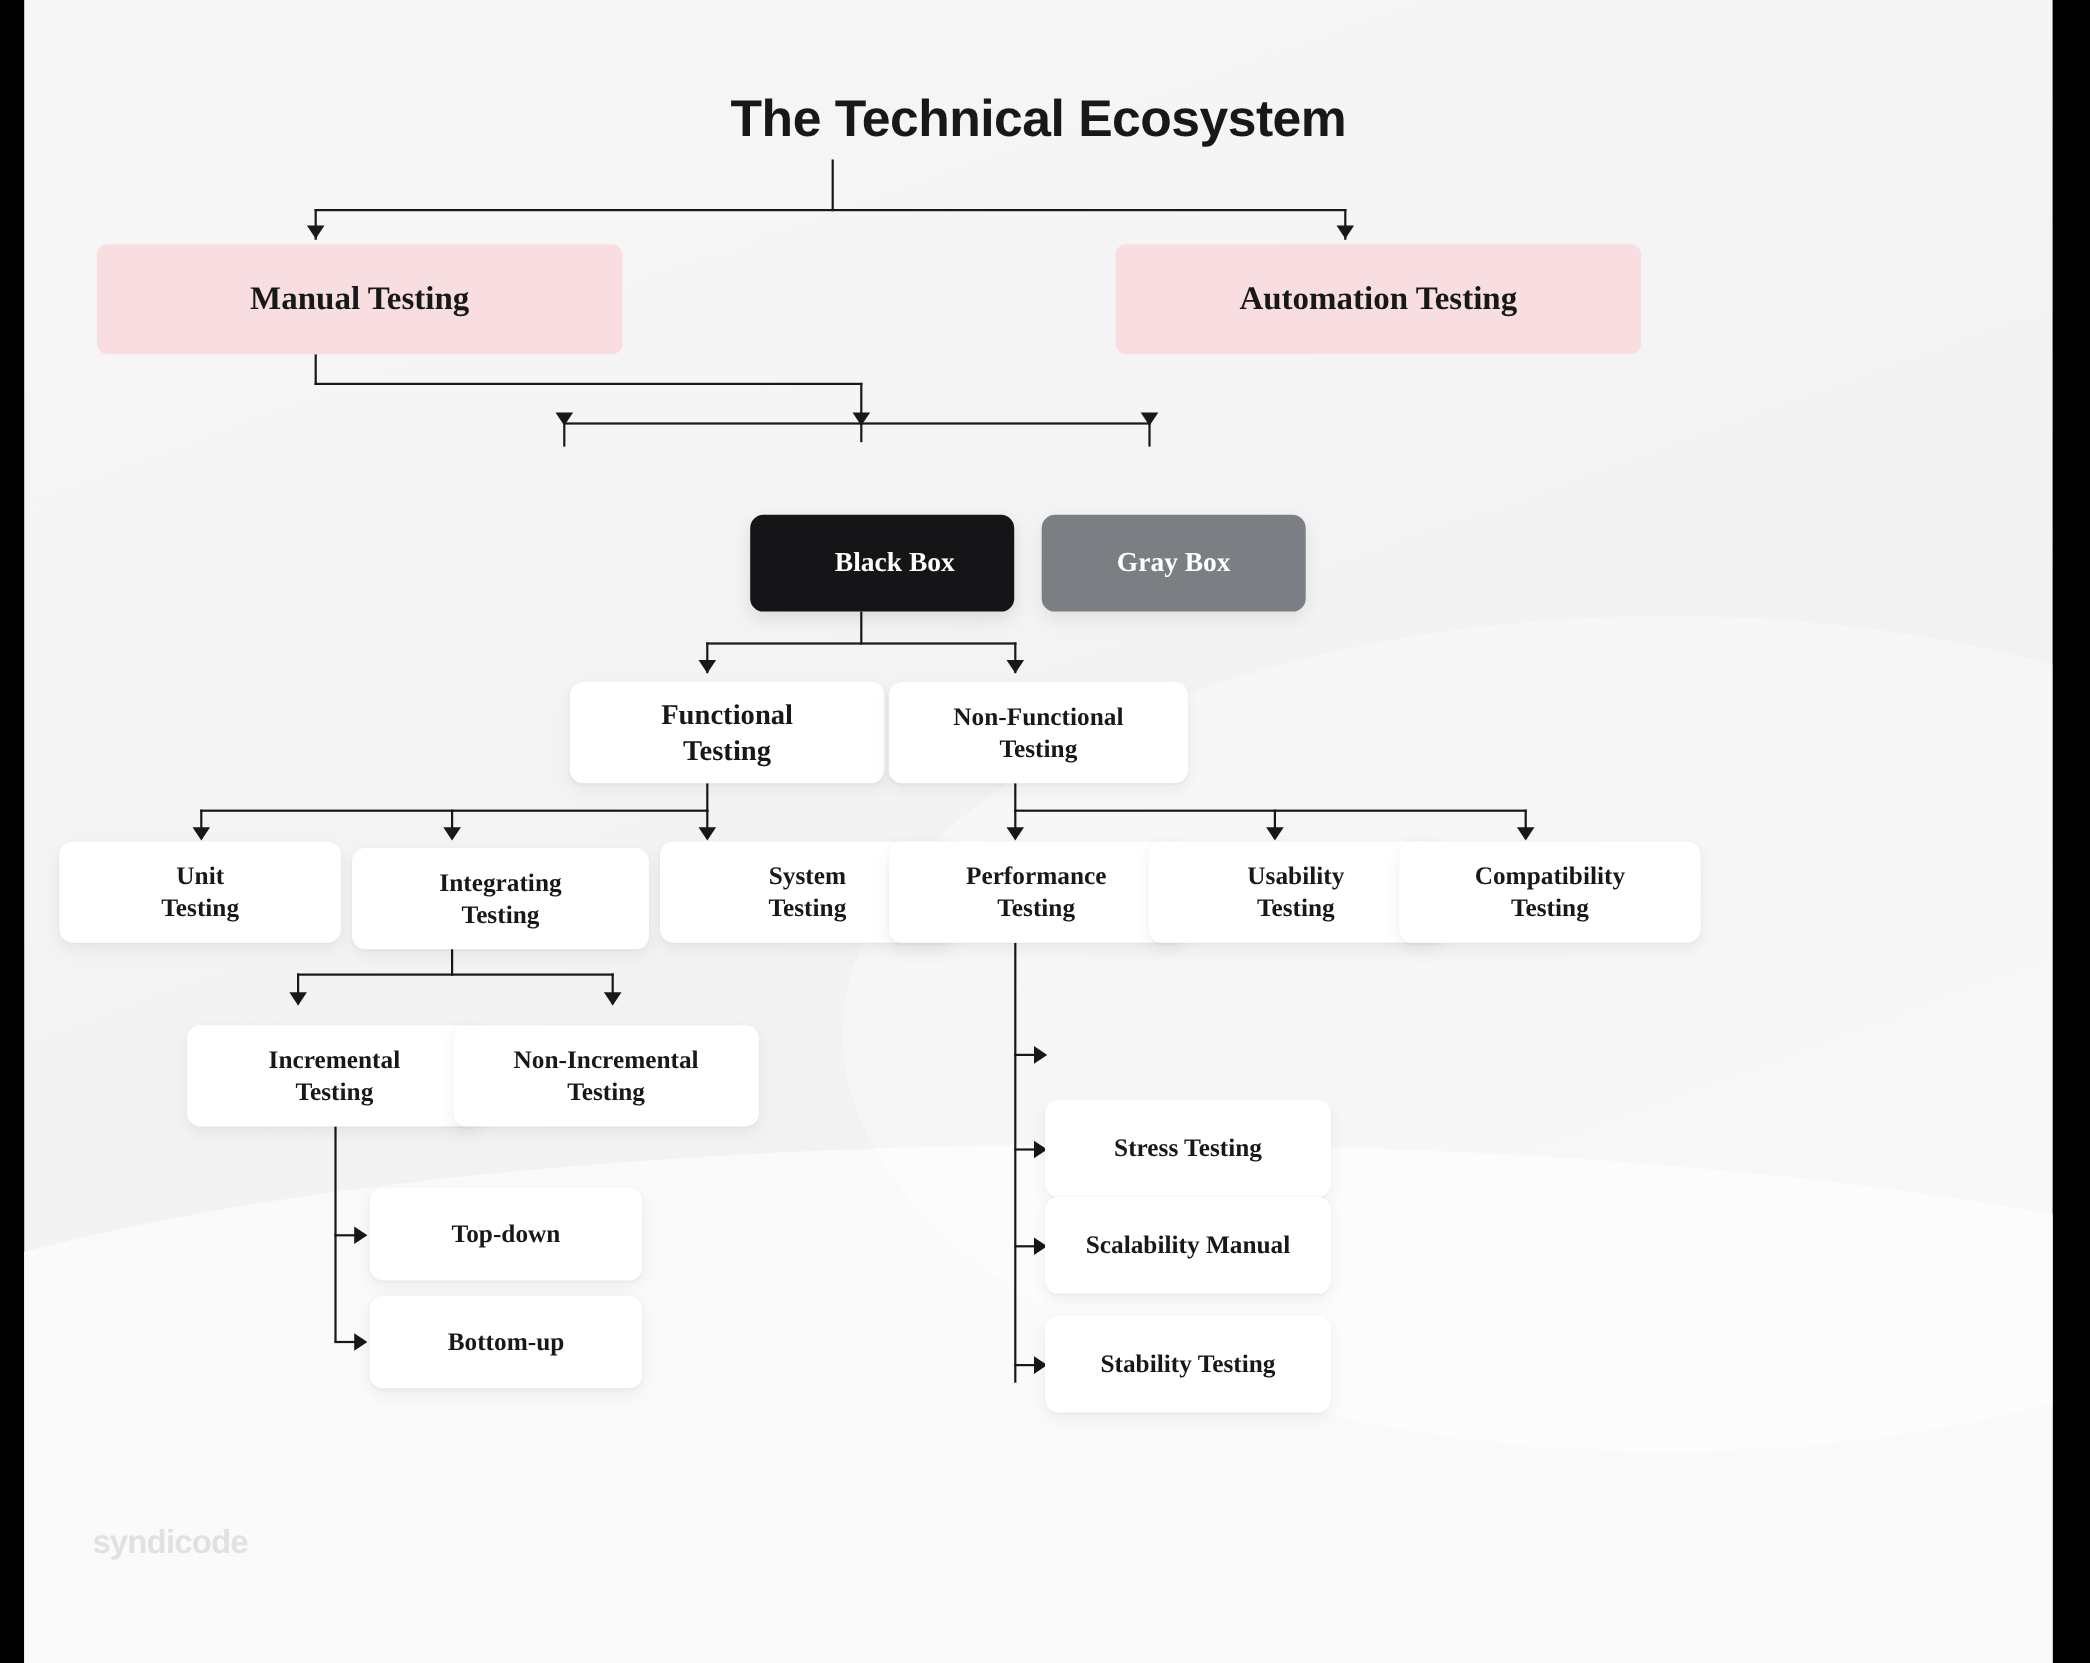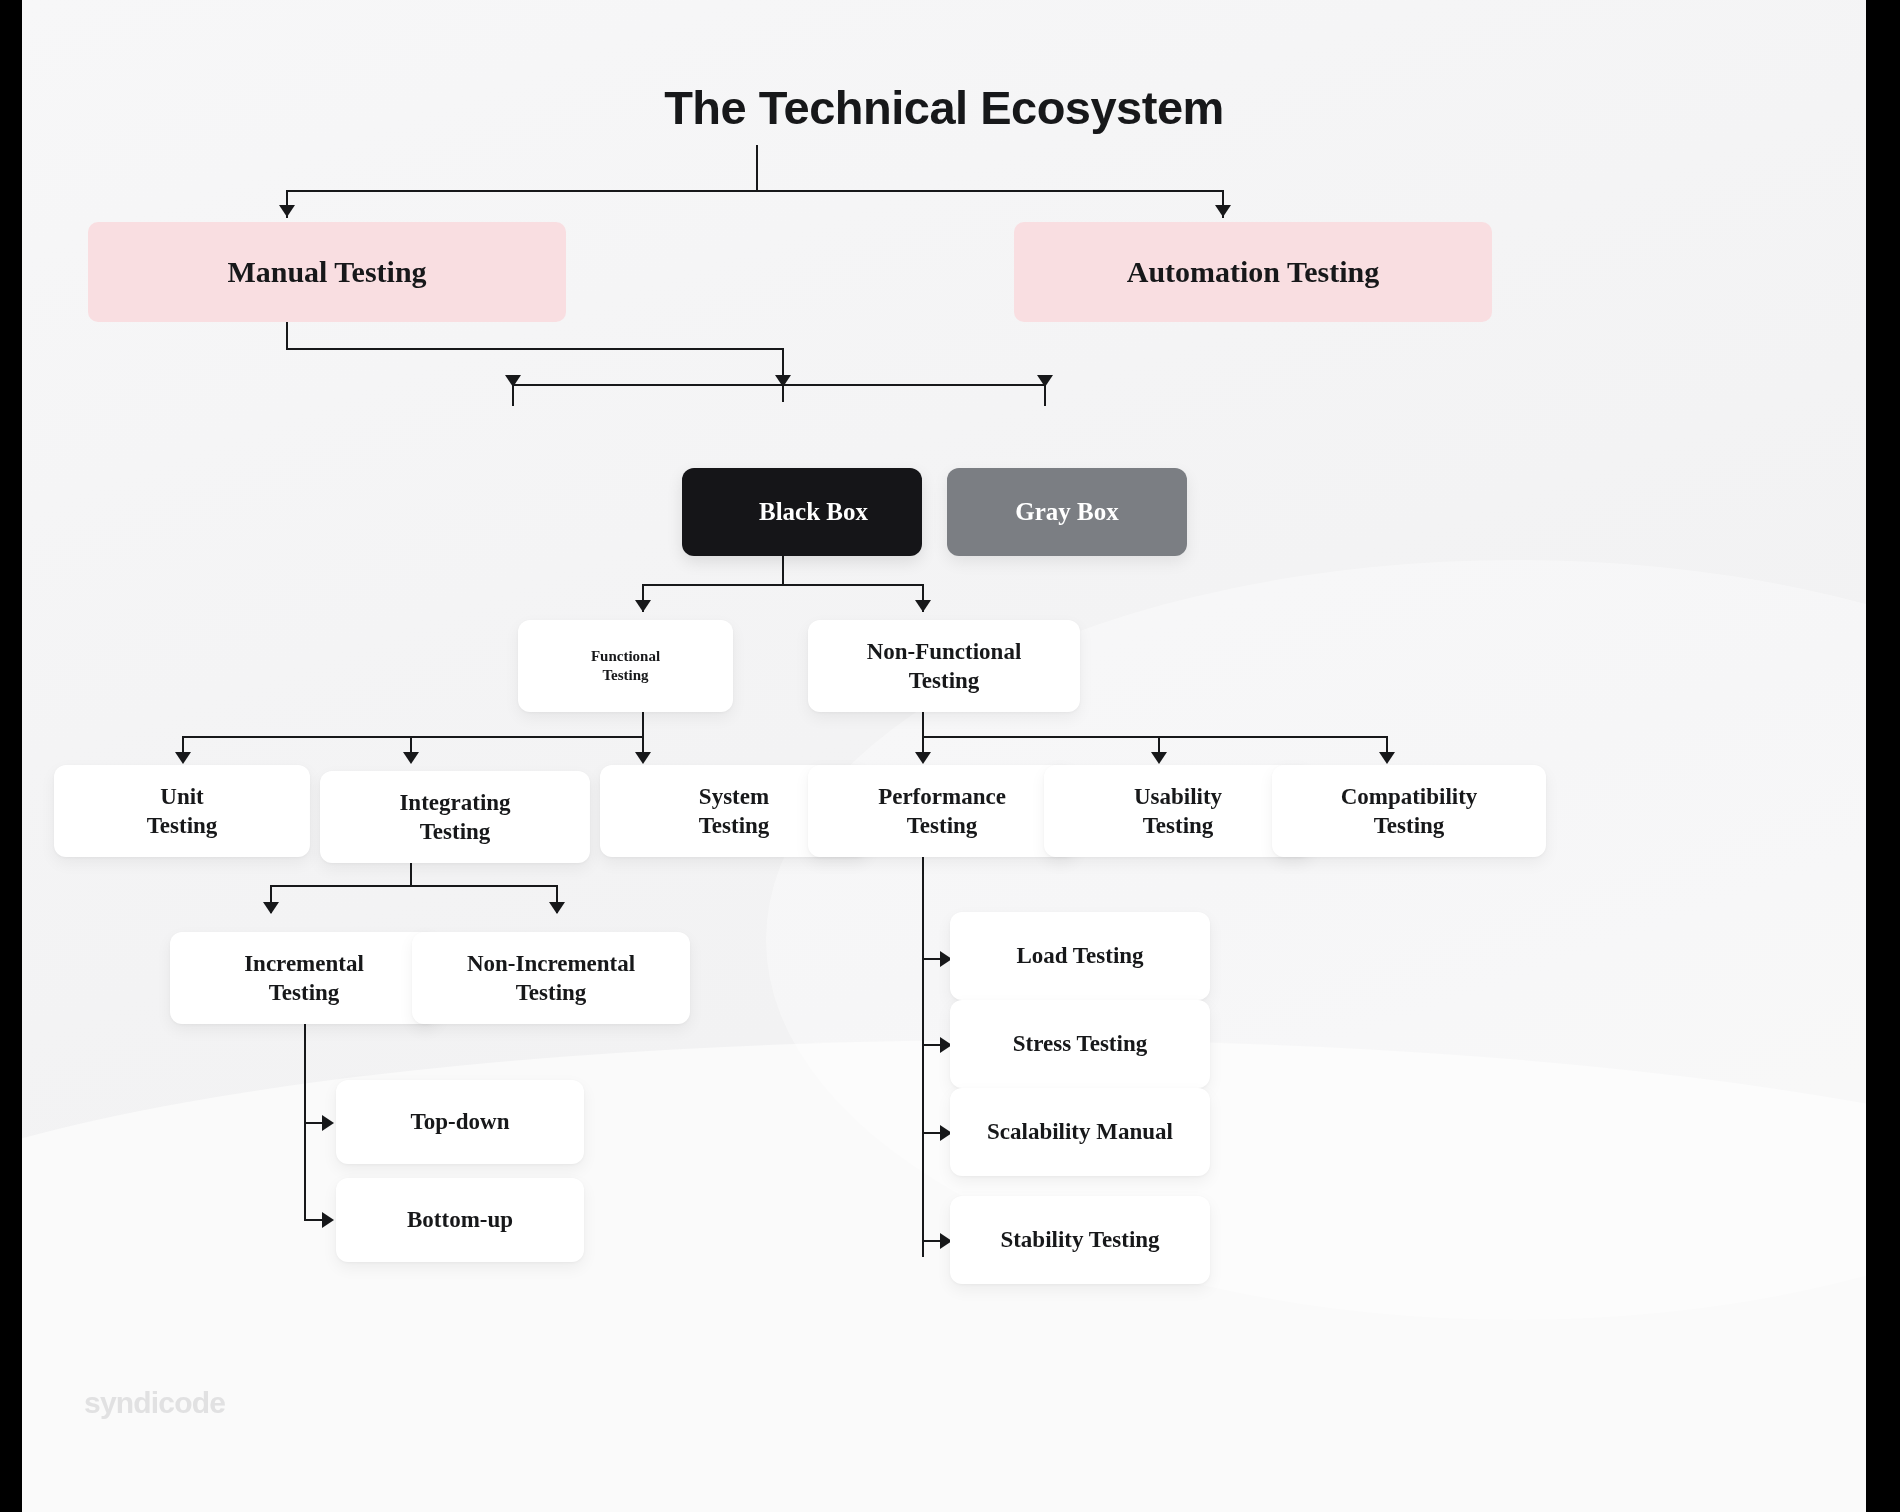--- a/index.html
+++ b/index.html
@@ -163,21 +163,21 @@
     <span>Gray Box</span>
   </div>
 
   <div class="ln v" style="left:760px; top:556px; height:30px;"></div>
   <div class="ln h" style="left:620px; top:584px; width:282px;"></div>
   <div class="ln v" style="left:620px; top:584px; height:28px;"></div>
   <div class="arrow-d" style="left:613px; top:600px;"></div>
   <div class="ln v" style="left:900px; top:584px; height:28px;"></div>
   <div class="arrow-d" style="left:893px; top:600px;"></div>
 
-  <div class="node white" style="left:496px; top:620px; width:215px; height:92px; font-size:15px;">
+  <div class="node white" style="left:496px; top:620px; width:286px; height:92px; font-size:26px;">
     <span>Functional
 Testing</span>
   </div>
 
   <div class="node white" style="left:786px; top:620px; width:272px; height:92px; font-size:23px;">
     <span>Non-Functional
 Testing</span>
   </div>
 
   <div class="ln v" style="left:620px; top:712px; height:26px;"></div>
@@ -262,23 +262,20 @@
   <div class="ln v" style="left:900px; top:857px; height:400px;"></div>
   <div class="ln h" style="left:900px; top:958px; width:28px;"></div>
   <div class="arrow-r" style="left:918px; top:951px;"></div>
   <div class="ln h" style="left:900px; top:1044px; width:28px;"></div>
   <div class="arrow-r" style="left:918px; top:1037px;"></div>
   <div class="ln h" style="left:900px; top:1132px; width:28px;"></div>
   <div class="arrow-r" style="left:918px; top:1125px;"></div>
   <div class="ln h" style="left:900px; top:1240px; width:28px;"></div>
   <div class="arrow-r" style="left:918px; top:1233px;"></div>
 
-  <div class="node white" style="left:928px; top:912px; width:260px; height:88px; font-size:23px;">
-    <span>Load Testing</span>
-  </div>
 
   <div class="node white" style="left:928px; top:1000px; width:260px; height:88px; font-size:23px;">
     <span>Stress Testing</span>
   </div>
 
   <div class="node white" style="left:928px; top:1088px; width:260px; height:88px; font-size:23px;">
     <span>Scalability Manual</span>
   </div>
 
   <div class="node white" style="left:928px; top:1196px; width:260px; height:88px; font-size:23px;">

